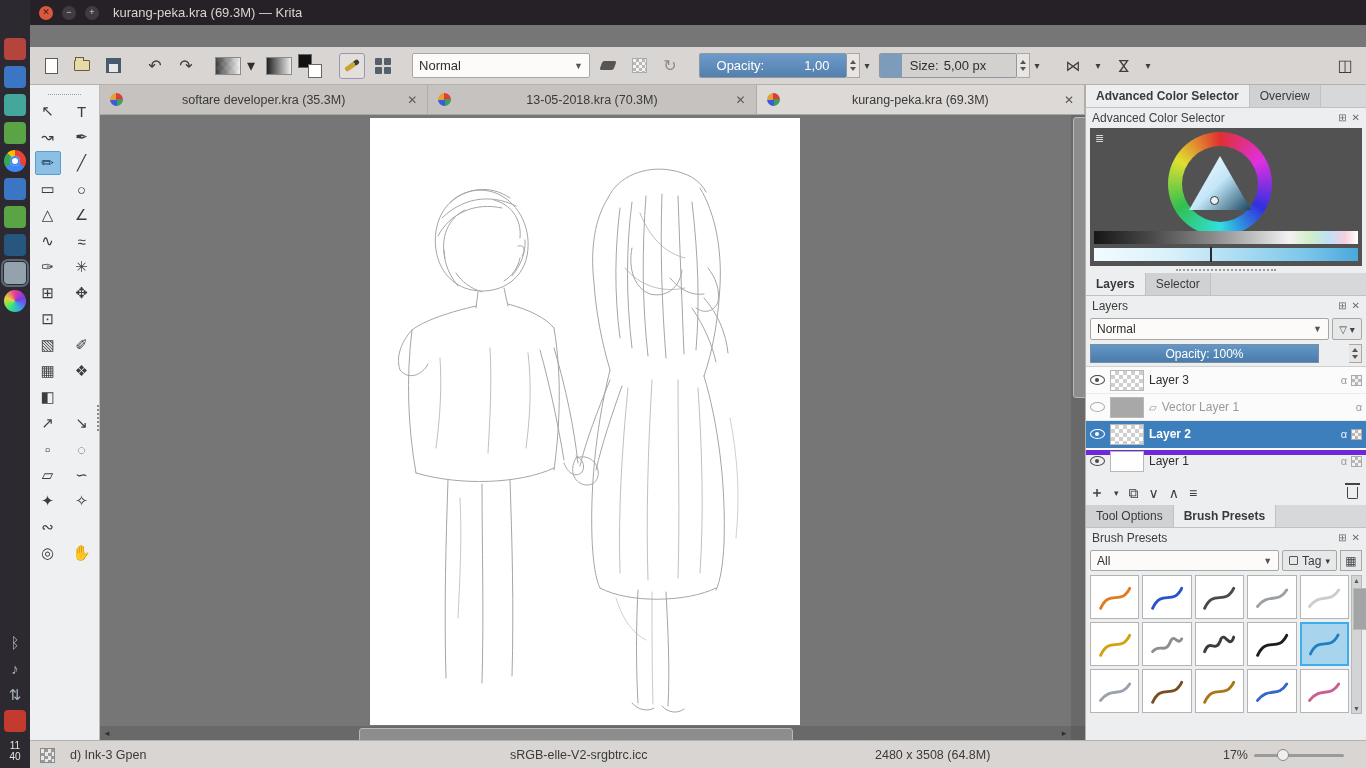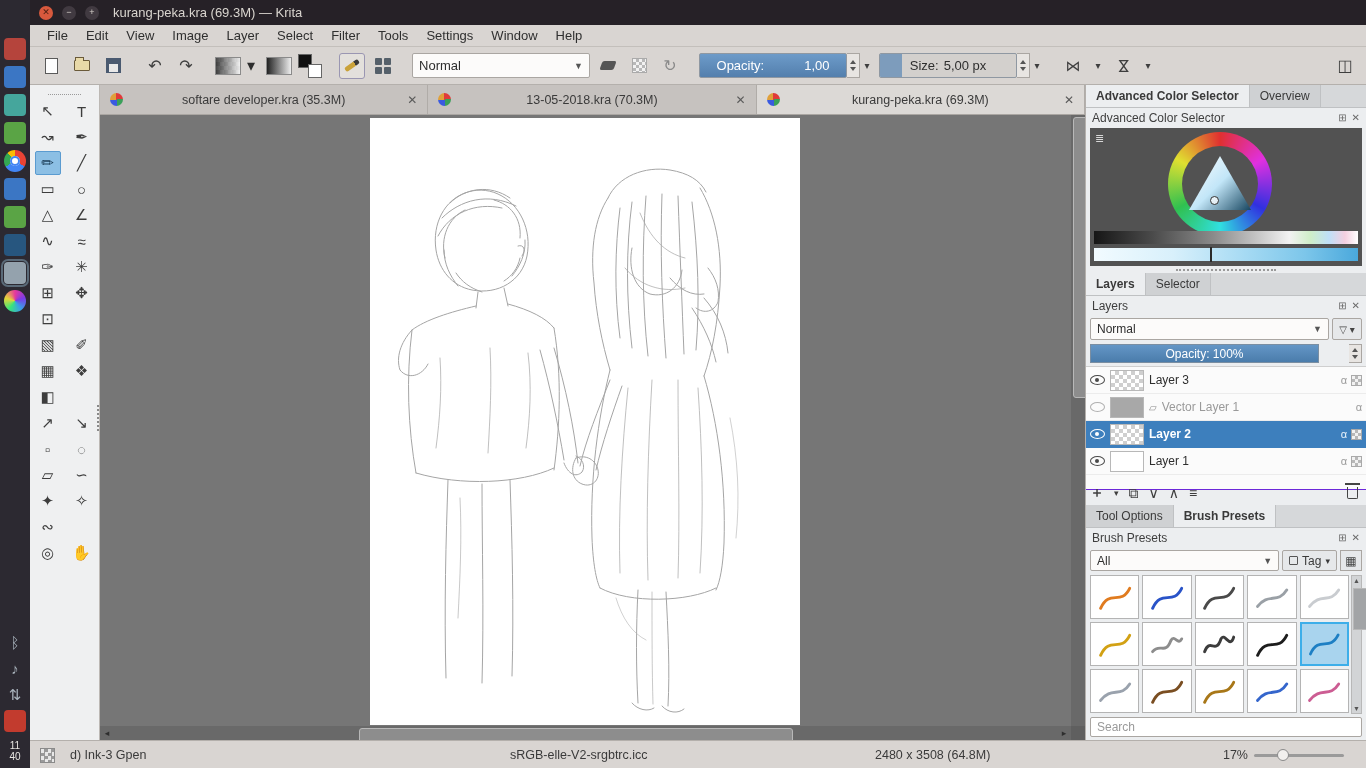--- a/index.html
+++ b/index.html
@@ -111,21 +111,21 @@
   .strip-marker { position:absolute; left:44%; top:-1px; bottom:-1px; width:2px; background:#2a2a2a; }
   .rd-dots { position:absolute; left:90px; right:90px; top:183px; border-bottom:2px dotted #9a9a9a; height:3px; }
 
   .blend-row { position:absolute; left:4px; right:4px; top:232px; height:24px; display:flex; gap:3px; align-items:center; }
   .blend-row .combo { flex:1; height:22px; }
   .funnel-btn { width:30px; height:22px; border:1px solid #aaa6a2; background:#e6e8ea; border-radius:2px; display:flex; align-items:center; justify-content:center; gap:3px; color:#444; font-size:10px; }
   .opacity-row { position:absolute; left:4px; right:4px; top:259px; height:19px; display:flex;gap:30px; }
   .opacity-fill { flex:1; background:linear-gradient(to bottom,#6496c6,#4a7cab); color:#fff; display:flex; align-items:center; justify-content:center; border:1px solid #7a8ea2; }
   .opacity-row .spin { height:19px; }
 
-  .layer-list { position:absolute; left:0; right:0; top:281px; height:124px; background:#fbfbfb; border-top:1px solid #cfcfcf; border-bottom:1px solid #6d28d9; }
+  .layer-list { position:absolute; left:0; right:0; top:281px; height:89px; background:#fbfbfb; border-top:1px solid #cfcfcf; border-bottom:5px solid #6d28d9; }
   .layer-row { height:27px; display:flex; align-items:center; padding:0 4px; gap:5px; border-bottom:1px solid #ececec; color:#2e2e2e; }
   .layer-row.sel { background:#3d7fbd; color:#fff; border-bottom-color:#3d7fbd; }
   .layer-row.dim { color:#9a9a9a; }
   .eye { width:15px; height:10px; border:1.5px solid #4a4a4a; border-radius:50%; position:relative; flex:0 0 auto; }
   .eye::after { content:''; position:absolute; left:4px; top:1.5px; width:4px; height:4px; border-radius:50%; background:#4a4a4a; }
   .eye.closed { border-color:#b0b0b0; } .eye.closed::after { display:none; }
   .layer-row.sel .eye { border-color:#fff; } .layer-row.sel .eye::after { background:#fff; }
   .thumb { width:34px; height:21px; border:1px solid #b8b8b8; flex:0 0 auto; background:#fff; }
   .thumb.checker { background-image:repeating-conic-gradient(#cfcfcf 0 25%, #ffffff 0 50%); background-size:8px 8px; }
   .thumb.gray { background:#a8a8a8; }
@@ -194,33 +194,20 @@
     </div>
   </div>
 
   <div class="titlebar">
     <div class="winbtn close">✕</div>
     <div class="winbtn min">−</div>
     <div class="winbtn max">+</div>
     <span class="title-text">kurang-peka.kra (69.3M) — Krita</span>
   </div>
 
-  <div class="menubar">
-    <span class="menu-item">File</span>
-    <span class="menu-item">Edit</span>
-    <span class="menu-item">View</span>
-    <span class="menu-item">Image</span>
-    <span class="menu-item">Layer</span>
-    <span class="menu-item">Select</span>
-    <span class="menu-item">Filter</span>
-    <span class="menu-item">Tools</span>
-    <span class="menu-item">Settings</span>
-    <span class="menu-item">Window</span>
-    <span class="menu-item">Help</span>
-  </div>
 
   <div class="toolbar">
     <div class="tbtn">
         <span class="page-icon"></span>
       </div>
     <div class="tbtn">
         <span class="folder-icon"></span>
       </div>
     <div class="tbtn">
         <span class="save-icon"></span>
@@ -685,23 +672,20 @@
             <path d="M4,28 C16,12 26,26 36,10" style="stroke: rgb(204, 93, 147);"></path>
           </svg>
         </div>
     </div>
     <div class="preset-scroll">
       <span class="arr up">▲</span>
       <div class="thumb"></div>
       <span class="arr dn">▼</span>
     </div>
 
-    <div class="search-row">
-      <input type="text" placeholder="Search" style="">
-    </div>
   </div>
 
   <div class="statusbar">
     <div class="sb" style="left:10px;">
         <span class="sb-check"></span>
       </div>
     <div class="sb" style="left:40px;">
         <span>d) Ink-3 Gpen</span>
       </div>
     <div class="sb" style="left:480px;">

